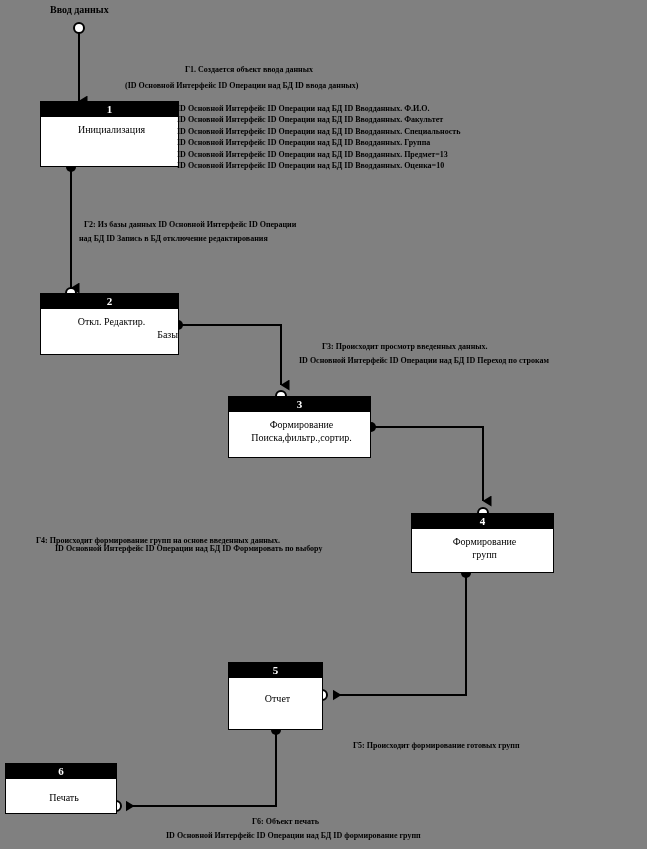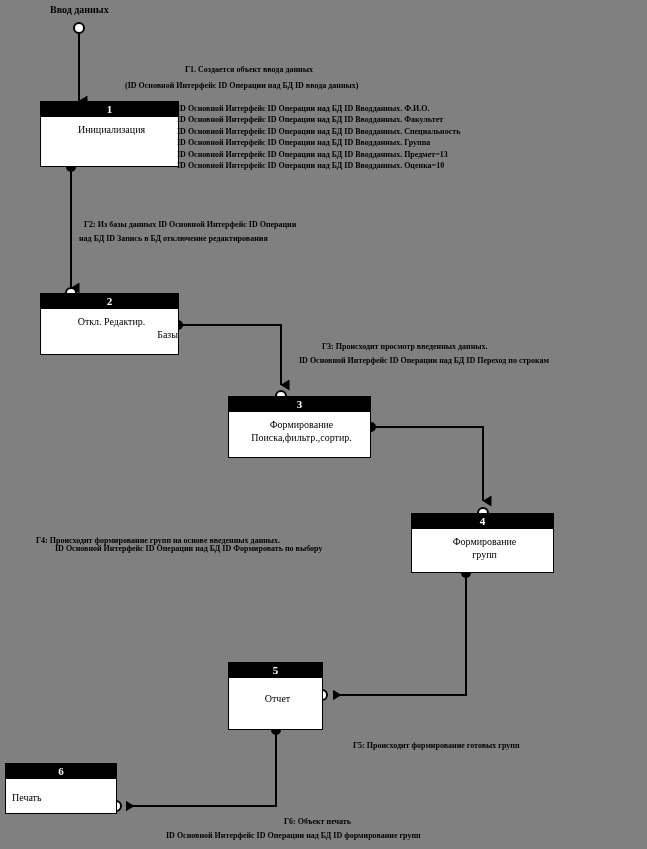--- a/index.html
+++ b/index.html
@@ -33,21 +33,21 @@
   }
   .block-body{
     padding:6px 0 4px 4px;
     text-align:center;
     font-size:10px;
     font-weight:normal;
     line-height:13px;
     color:#000;
   }
   .block-body .ln2{display:block;}
-  .block.left .block-body{text-align:left;padding-left:6px;}
+  .block.left .block-body{text-align:center;padding-left:6px;}
 
   
   .lbl{
     position:absolute;
     font-weight:bold;
     color:#000;
     white-space:nowrap;
     line-height:11px;
   }
   .t-title{font-size:10px;}
@@ -169,16 +169,16 @@
   <div class="lbl t-g" style="left:79px;top:233px;">над БД  ID Запись в БД отключение редактирования</div>
 
   <div class="lbl t-g" style="left:322px;top:341px;">Г3: Происходит просмотр введенных данных.</div>
   <div class="lbl t-g" style="left:284px;top:355px;margin-left:15px;">ID Основной Интерфейс  ID Операции над БД  ID Переход по строкам</div>
 
   <div class="lbl t-g" style="left:36px;top:535px;">Г4: Происходит формирование групп на основе введенных данных.</div>
   <div class="lbl t-g" style="left:55px;top:543px;">ID Основной Интерфейс  ID Операции над БД  ID Формировать по выбору</div>
 
   <div class="lbl t-g" style="left:353px;top:740px;">Г5: Происходит формирование готовых групп</div>
 
-  <div class="lbl t-g" style="left:252px;top:816px;margin-left:32px;">Г6: Объект печать</div>
+  <div class="lbl t-g" style="left:252px;top:816px;">Г6: Объект печать</div>
   <div class="lbl t-g" style="left:166px;top:830px;">ID Основной Интерфейс  ID Операции над БД  ID формирование групп</div>
 
 </div>
 
 </body></html>

